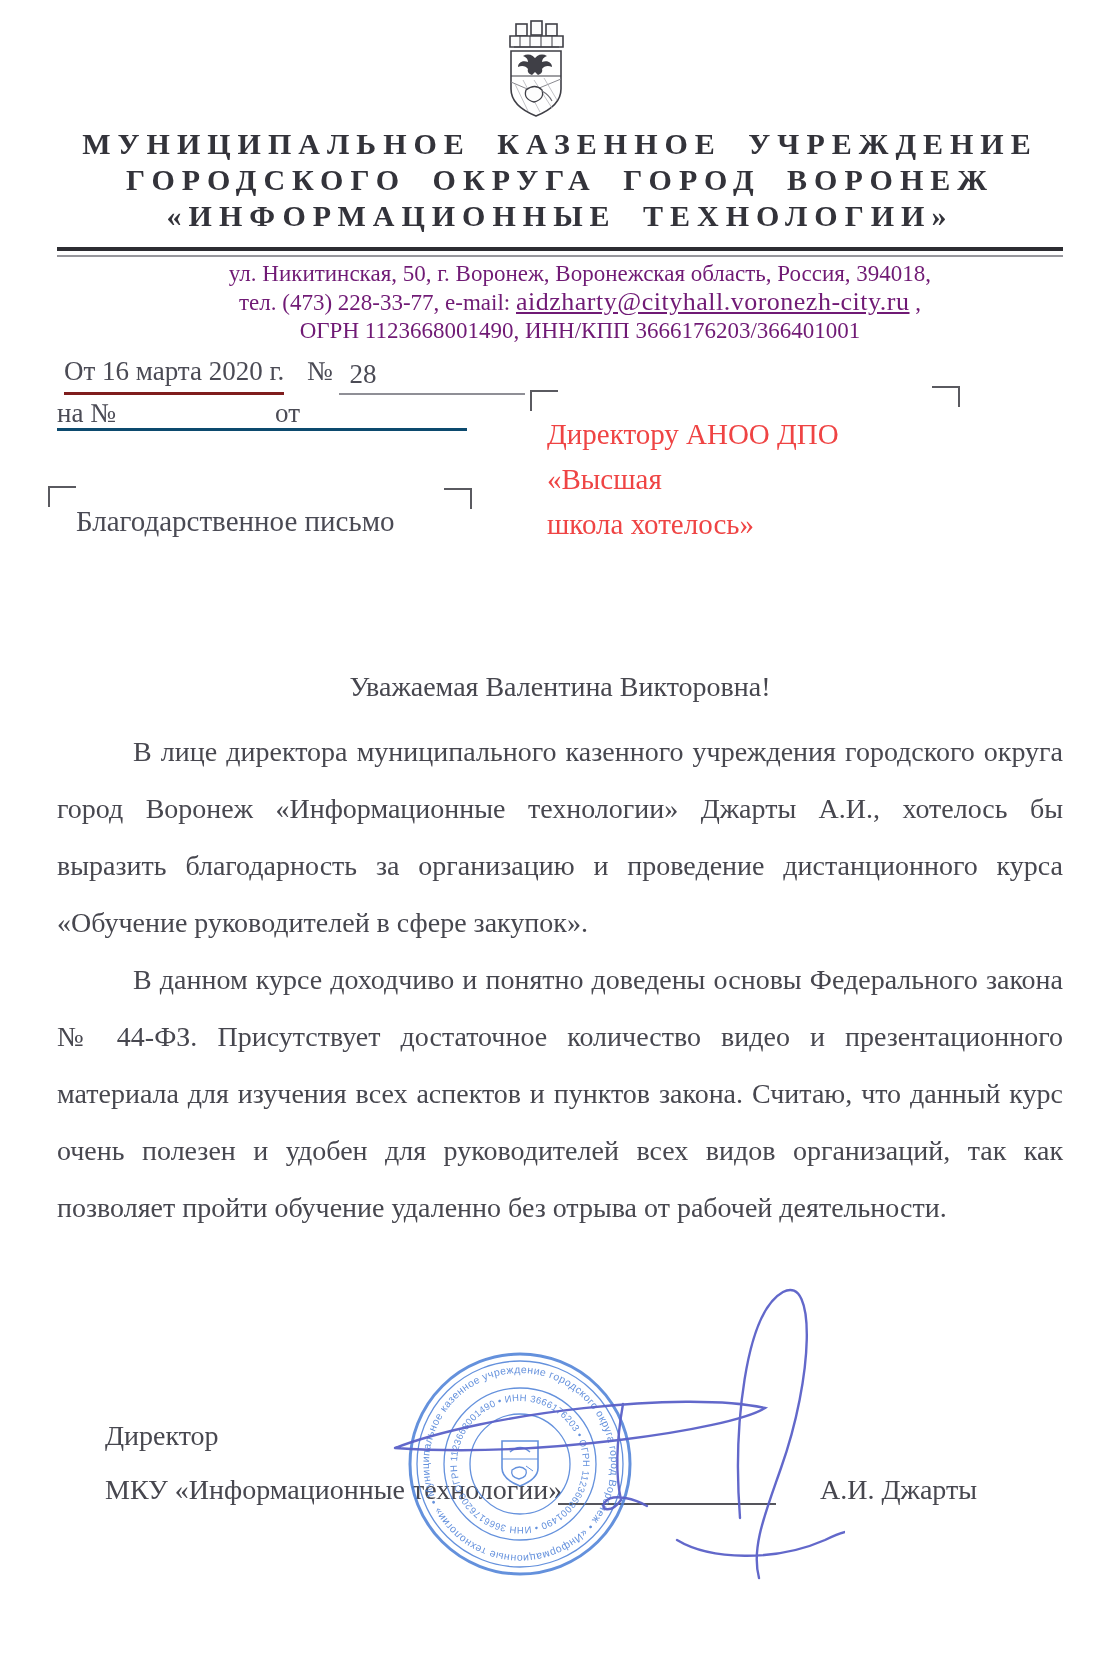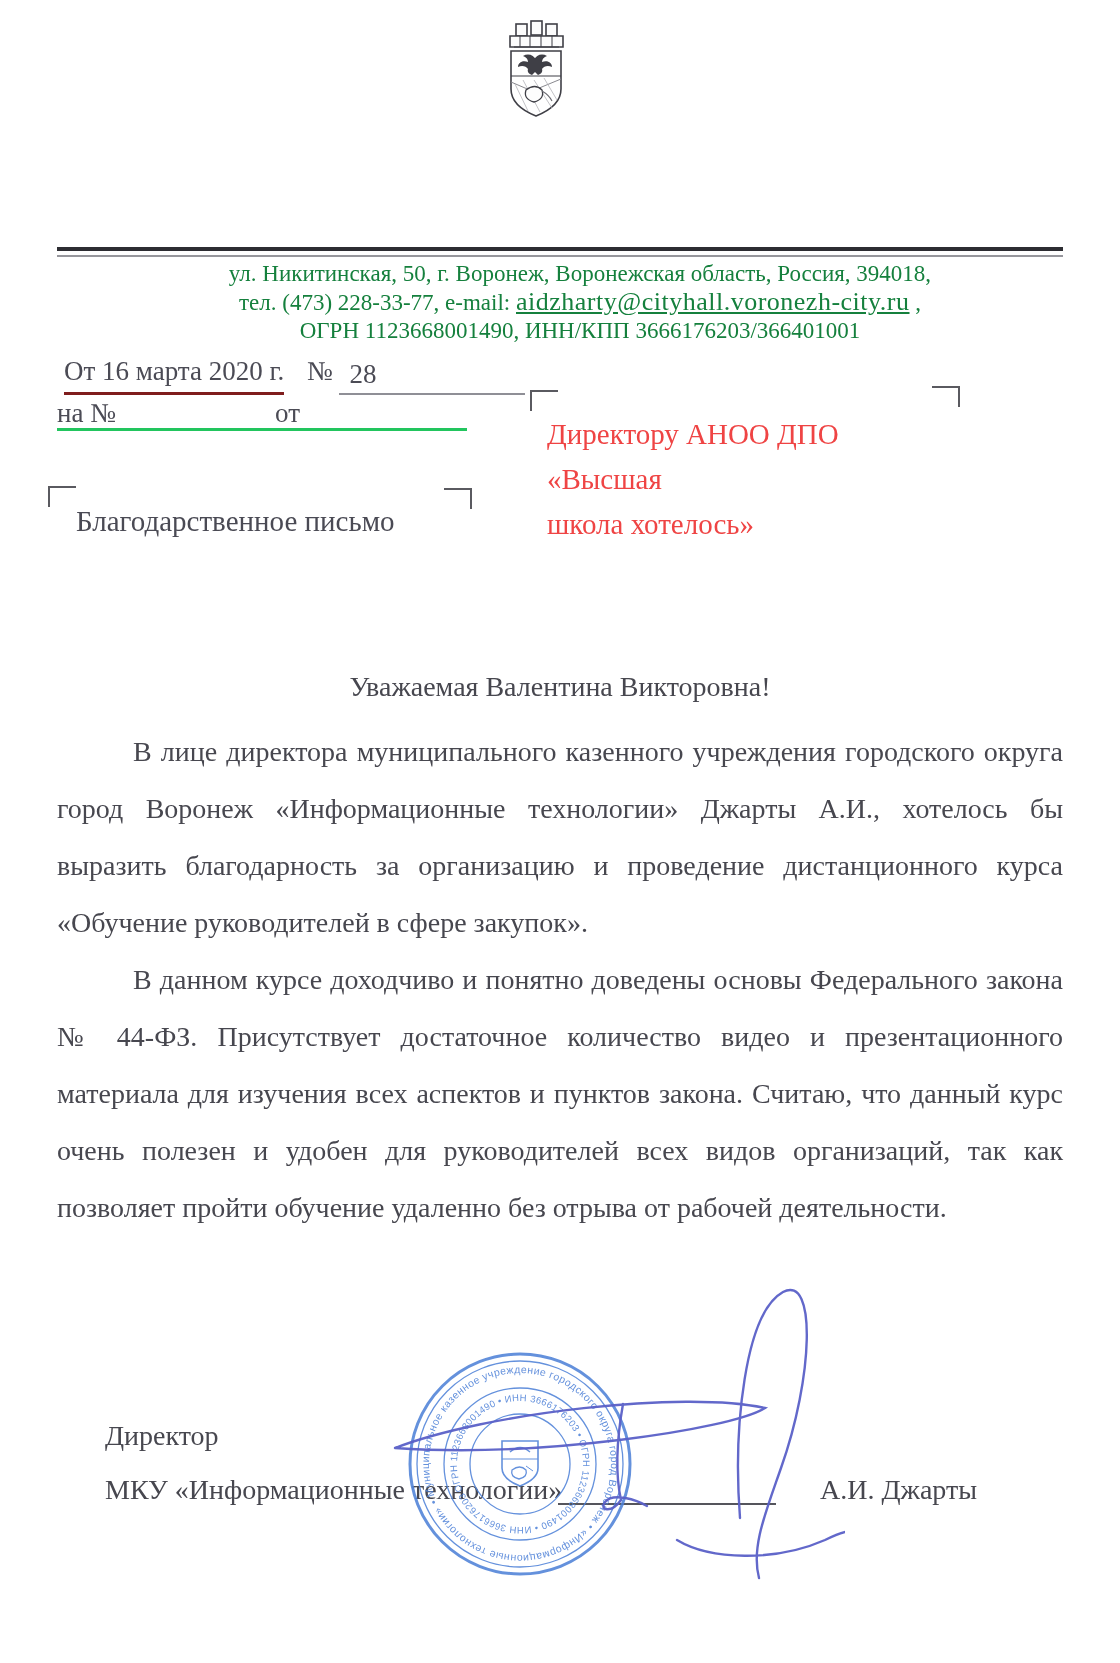--- a/index.html
+++ b/index.html
@@ -16,29 +16,29 @@
   
   .arms{position:absolute;left:490px;top:18px;width:92px;height:108px;}
   
   .org-name{position:absolute;left:0;right:0;top:126px;text-align:center;
     font-weight:bold;font-size:30px;line-height:36px;letter-spacing:7px;word-spacing:12px;color:#33333a;}
   
   .rule{position:absolute;left:57px;width:1006px;top:247px;height:4px;
     border-top:4px solid #2d2d32;border-bottom:2px solid #96969c;}
   
   .contact{position:absolute;left:0;right:0;top:260px;text-align:center;
-    font-size:23px;line-height:28px;color:#15803d;margin-left:40px;}
+    font-size:23px;line-height:28px;color:#701a75;margin-left:40px;}
   .contact .email{font-size:26px;text-decoration:underline;letter-spacing:.5px;}
   
   .date-row{position:absolute;left:64px;top:356px;font-size:27px;color:#4b4b55;white-space:nowrap;}
   .date-text{display:inline-block;border-bottom:3px solid #7f1d1d;padding-bottom:5px;}
   .no-label{margin-left:16px;}
   .no-value{display:inline-block;width:176px;border-bottom:2px solid #8f8f96;padding:0 0 3px 10px;vertical-align:bottom;}
   .ref-row{position:absolute;left:57px;top:398px;width:410px;height:30px;
-    border-bottom:3px solid #22c55e;font-size:27px;color:#4b4b55;}
+    border-bottom:3px solid #0c4a6e;font-size:27px;color:#4b4b55;}
   .ref-row .ot{position:absolute;left:218px;top:0;}
   
   .corner{position:absolute;width:26px;height:19px;}
   .corner.tl{border-left:2px solid #5a5a60;border-top:2px solid #5a5a60;}
   .corner.tr{border-right:2px solid #5a5a60;border-top:2px solid #5a5a60;}
   
   .recipient{position:absolute;left:547px;top:412px;width:410px;font-size:29px;line-height:45px;color:#ef4444;}
   .recipient .name{margin-top:17px;}
   .subject{position:absolute;left:76px;top:505px;font-size:29px;color:#4a4a54;}
   
@@ -75,20 +75,25 @@
       <path d="M21 64 L42 73 L71 61" stroke-width="1" stroke="#8a8a90"></path>
       <path d="M25 66 L38 93 M33 62 L50 94 M44 62 L62 90 M54 60 L67 82" stroke="#b3b3b8" stroke-width=".8"></path>
 
       <path d="M36 72 q9 -7 16 0 q3 9 -8 12 q-11 -3 -8 -12 Z" fill="#fdfdfd" stroke-width="1.3"></path>
       <path d="M52 73 q7 4 10 10" stroke-width="1.1" stroke="#6b6b72"></path>
     </g>
 
     <path d="M46 42 c-2 -5 -8 -7 -13 -4 c3 1 5 3 5 6 c-6 -2 -10 1 -10 5 c4 -2 8 -1 10 2 c-1 3 1 5 4 6 l3 -3 l3 3 c3 -1 5 -3 4 -6 c2 -3 6 -4 10 -2 c0 -4 -4 -7 -10 -5 c0 -3 2 -5 5 -6 c-5 -3 -11 -1 -13 4 Z" fill="#3f3f46"></path>
   </svg>
 
+  <div class="org-name">
+    <div>МУНИЦИПАЛЬНОЕ КАЗЕННОЕ УЧРЕЖДЕНИЕ</div>
+    <div>ГОРОДСКОГО ОКРУГА ГОРОД ВОРОНЕЖ</div>
+    <div>«ИНФОРМАЦИОННЫЕ ТЕХНОЛОГИИ»</div>
+  </div>
 
   <div class="rule"></div>
 
   <div class="contact">
     <div>ул. Никитинская, 50, г. Воронеж, Воронежская область, Россия, 394018,</div>
     <div><span>тел. (473) 228-33-77, e-mail: </span><span class="email">aidzharty@cityhall.voronezh-city.ru</span><span> ,</span></div>
     <div>ОГРН 1123668001490, ИНН/КПП 3666176203/366401001</div>
   </div>
 
   <div class="date-row">

